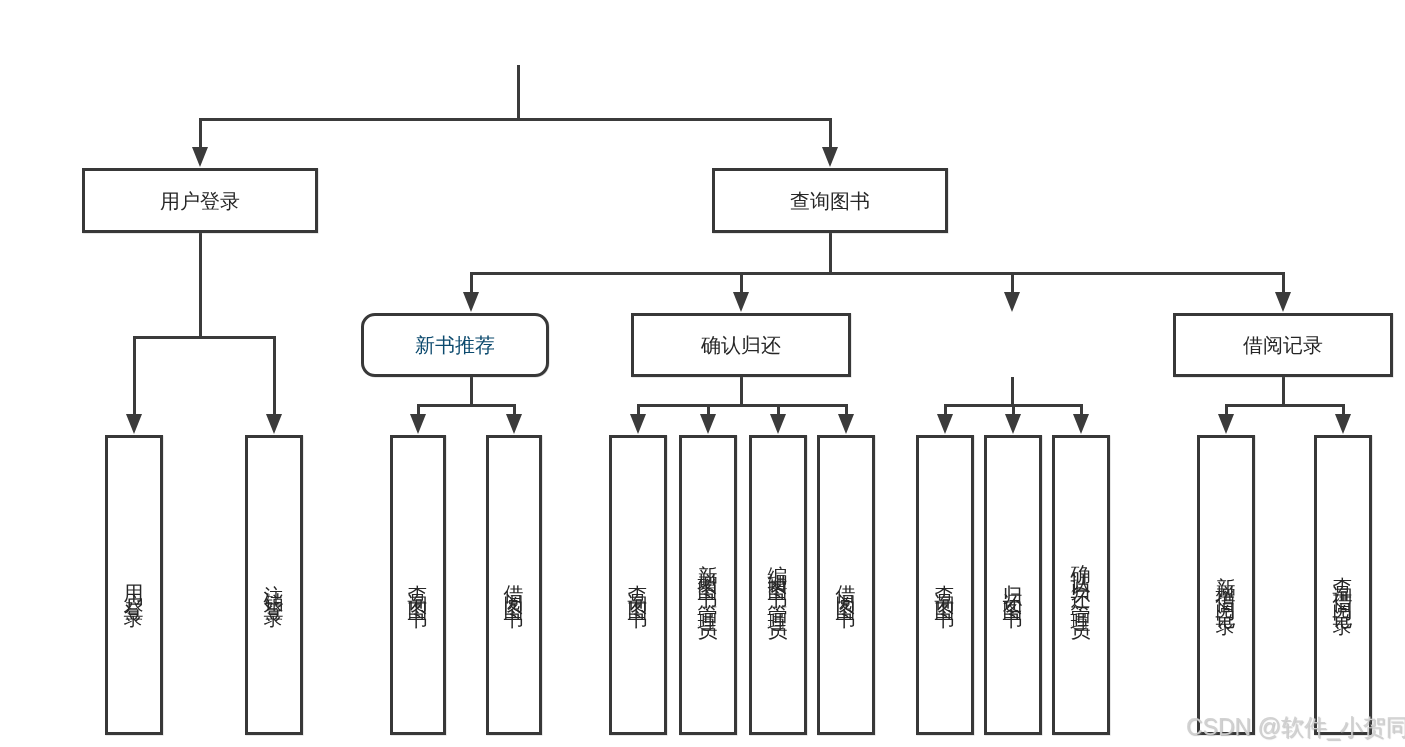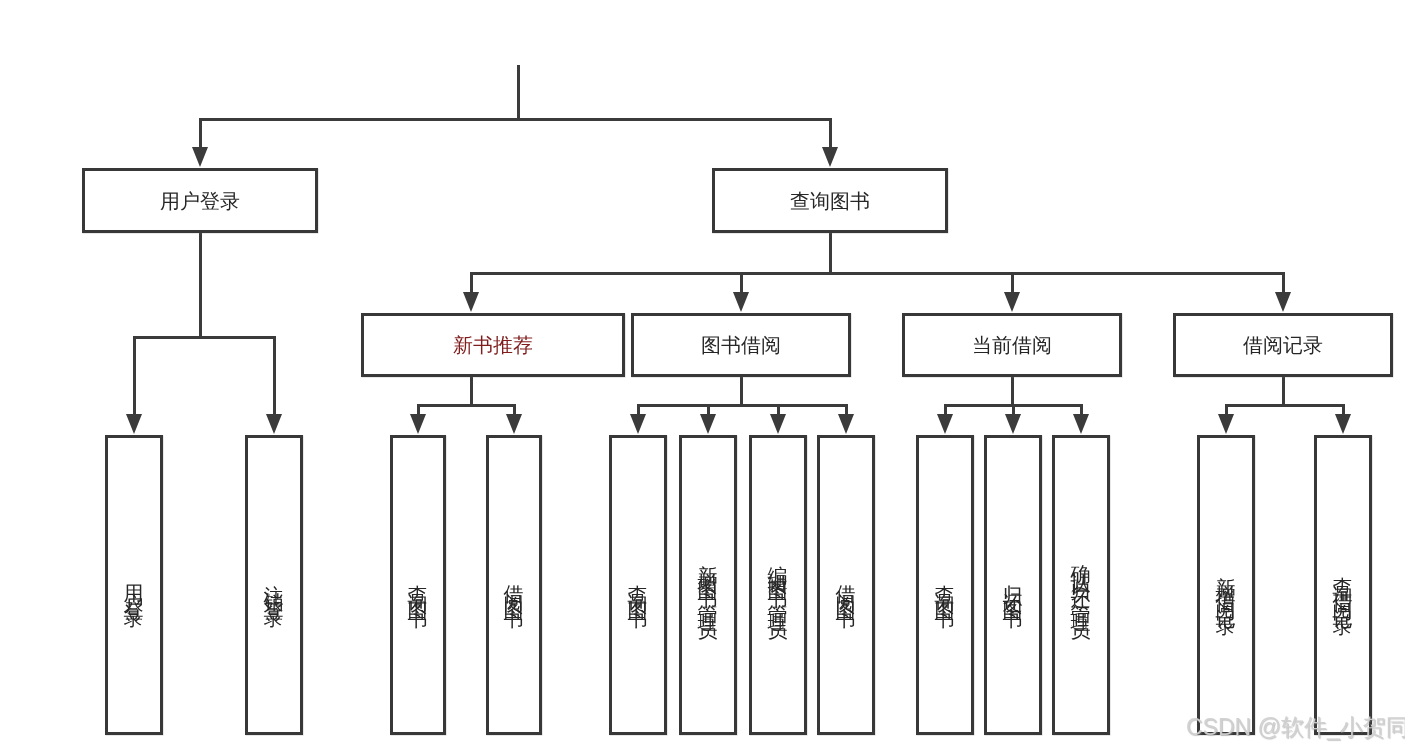--- a/index.html
+++ b/index.html
@@ -102,23 +102,22 @@
     <div class="arrow" style="left: 700px; top: 414px; border-top-color: rgb(59, 59, 59);"></div>
     <div class="arrow" style="left: 770px; top: 414px; border-top-color: rgb(59, 59, 59);"></div>
     <div class="arrow" style="left: 838px; top: 414px; border-top-color: rgb(59, 59, 59);"></div>
     <div class="arrow" style="left: 937px; top: 414px; border-top-color: rgb(59, 59, 59);"></div>
     <div class="arrow" style="left: 1005px; top: 414px; border-top-color: rgb(59, 59, 59);"></div>
     <div class="arrow" style="left: 1073px; top: 414px; border-top-color: rgb(59, 59, 59);"></div>
     <div class="arrow" style="left: 1218px; top: 414px; border-top-color: rgb(59, 59, 59);"></div>
     <div class="arrow" style="left: 1335px; top: 414px; border-top-color: rgb(59, 59, 59);"></div>
     <div class="node" style="left: 82px; top: 168px; width: 236px; height: 65px; font-size: 20px; border-color: rgb(56, 56, 56); color: rgb(38, 38, 38);">用户登录</div>
     <div class="node" style="left: 712px; top: 168px; width: 236px; height: 65px; font-size: 20px; border-color: rgb(56, 56, 56); color: rgb(38, 38, 38);">查询图书</div>
-    <div class="node" style="left: 361px; top: 313px; width: 264px; height: 64px; font-size: 20px; border-color: rgb(56, 56, 56); color: #7f1d1d;">新书推荐</div>
-    <div class="node" style="left: 631px; top: 313px; width: 220px; height: 64px; font-size: 20px; border-color: rgb(56, 56, 56); color: rgb(38, 38, 38);">图书借阅</div>
-    <div class="node" style="left: 902px; top: 313px; width: 220px; height: 64px; font-size: 20px; border-color: rgb(56, 56, 56); color: rgb(38, 38, 38);">当前借阅</div>
+    <div class="node" style="left: 361px; top: 313px; width: 188px; height: 64px; font-size: 20px; border-color: rgb(56, 56, 56); color: #0c4a6e; border-radius: 14px;">新书推荐</div>
+    <div class="node" style="left: 631px; top: 313px; width: 220px; height: 64px; font-size: 20px; border-color: rgb(56, 56, 56); color: rgb(38, 38, 38);">确认归还</div>
     <div class="node" style="left: 1173px; top: 313px; width: 220px; height: 64px; font-size: 20px; border-color: rgb(56, 56, 56); color: rgb(38, 38, 38);">借阅记录</div>
     <div class="node v" style="left: 105px; top: 435px; width: 58px; height: 300px; font-size: 20px; border-color: rgb(56, 56, 56); color: rgb(38, 38, 38);">用户登录</div>
     <div class="node v" style="left: 245px; top: 435px; width: 58px; height: 300px; font-size: 20px; border-color: rgb(56, 56, 56); color: rgb(38, 38, 38);">注销登录</div>
     <div class="node v" style="left: 390px; top: 435px; width: 56px; height: 300px; font-size: 20px; border-color: rgb(56, 56, 56); color: rgb(38, 38, 38);">查询图书</div>
     <div class="node v" style="left: 486px; top: 435px; width: 56px; height: 300px; font-size: 20px; border-color: rgb(56, 56, 56); color: rgb(38, 38, 38);">借阅图书</div>
     <div class="node v" style="left: 609px; top: 435px; width: 58px; height: 300px; font-size: 20px; border-color: rgb(56, 56, 56); color: rgb(38, 38, 38);">查询图书</div>
     <div class="node v" style="left: 679px; top: 435px; width: 58px; height: 300px; font-size: 20px; border-color: rgb(56, 56, 56); color: rgb(38, 38, 38);">新增图书（管理员）</div>
     <div class="node v" style="left: 749px; top: 435px; width: 58px; height: 300px; font-size: 20px; border-color: rgb(56, 56, 56); color: rgb(38, 38, 38);">编辑图书（管理员）</div>
     <div class="node v" style="left: 817px; top: 435px; width: 58px; height: 300px; font-size: 20px; border-color: rgb(56, 56, 56); color: rgb(38, 38, 38);">借阅图书</div>
     <div class="node v" style="left: 916px; top: 435px; width: 58px; height: 300px; font-size: 20px; border-color: rgb(56, 56, 56); color: rgb(38, 38, 38);">查询图书</div>

